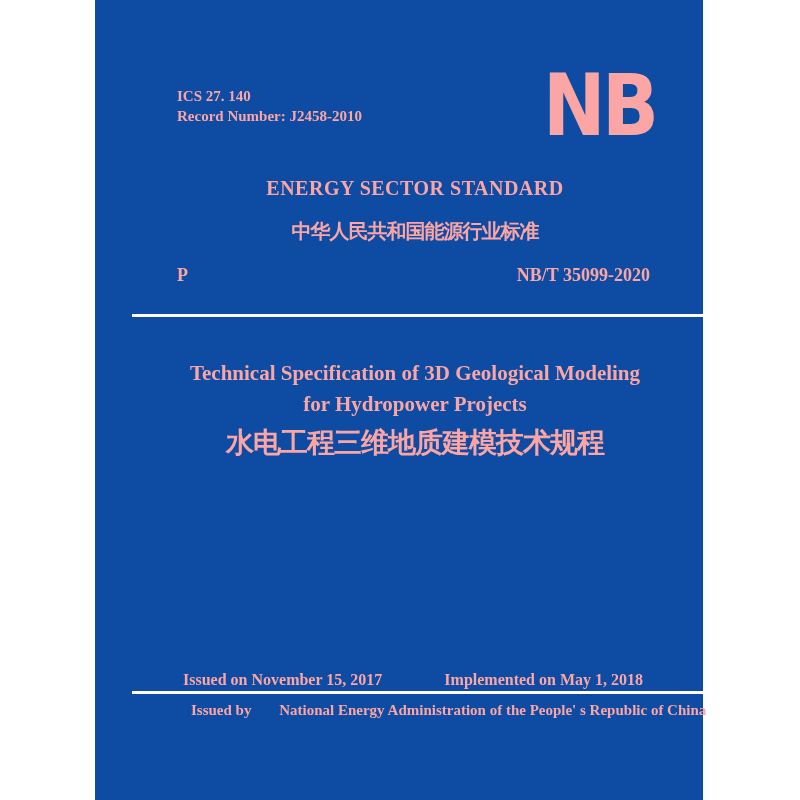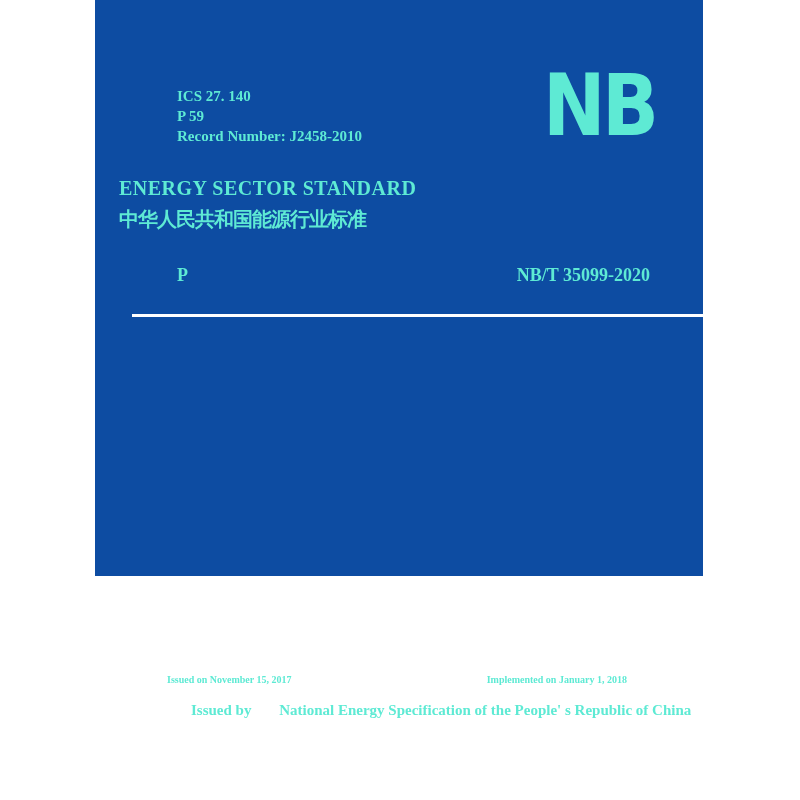--- a/index.html
+++ b/index.html
@@ -15,23 +15,23 @@
     width: 800px;
     height: 800px;
     background: #ffffff;
     overflow: hidden;
   }
   .cover-page {
     position: absolute;
     left: 95px;
     top: 0;
     width: 608px;
-    height: 576px;
+    height: 800px;
     background: #0d4ca2;
-    color: #5eead4;
+    color: #fca5a5;
   }
   .ics-block {
     position: absolute;
     left: 82px;
     top: 86px;
     font-size: 15px;
     font-weight: bold;
     line-height: 20px;
     white-space: nowrap;
   }
@@ -44,34 +44,34 @@
     font-family: "DejaVu Sans", "Liberation Sans", sans-serif;
     font-weight: bold;
     font-size: 85px;
     letter-spacing: -4px;
     transform: scaleX(0.88);
     transform-origin: left center;
     white-space: nowrap;
   }
   .header-center {
     position: absolute;
-    left: 24px;
+    left: 40px;
     top: 176px;
     width: 560px;
-    text-align: left;
+    text-align: center;
   }
   .header-line-en {
     font-size: 20px;
     font-weight: bold;
     line-height: 24px;
     letter-spacing: 0.5px;
     white-space: nowrap;
   }
   .header-line-cn {
-    margin-top: 7px;
+    margin-top: 19px;
     font-size: 20px;
     font-weight: bold;
     line-height: 24px;
     letter-spacing: -1px;
     white-space: nowrap;
   }
   .code-row {
     position: absolute;
     left: 82px;
     top: 264px;
@@ -109,27 +109,27 @@
   .title-line-cn {
     margin-top: 9px;
     font-size: 28px;
     font-weight: bold;
     line-height: 34px;
     letter-spacing: -1px;
     white-space: nowrap;
   }
   .dates-row {
     position: absolute;
-    left: 72px;
+    left: 88px;
     top: 670px;
     width: 460px;
     display: flex;
     justify-content: space-between;
     align-items: flex-end;
-    font-size: 10px;
+    font-size: 16px;
     font-weight: bold;
     line-height: 20px;
     white-space: nowrap;
   }
   .issuer-row {
     position: absolute;
     left: 96px;
     top: 700px;
     font-size: 15px;
     font-weight: bold;
@@ -139,45 +139,49 @@
   .issuer-label { display: inline-block; margin-right: 24px; }
 </style>
 </head>
 <body>
 
 <div class="canvas">
   <div class="cover-page">
 
     <div class="ics-block">
       <div>ICS 27. 140</div>
-      <div>P 59</div>
       <div>Record Number: J2458-2010</div>
     </div>
 
     <div class="nb-logo">NB</div>
 
     <div class="header-center">
       <div class="header-line-en">ENERGY SECTOR STANDARD</div>
       <div class="header-line-cn">中华人民共和国能源行业标准</div>
     </div>
 
     <div class="code-row">
       <span>P</span>
       <span>NB/T 35099-2020</span>
     </div>
 
     <div class="rule rule-top"></div>
 
+    <div class="title-center">
+      <div class="title-line-en">Technical Specification of 3D Geological Modeling</div>
+      <div class="title-line-en">for Hydropower Projects</div>
+      <div class="title-line-cn">水电工程三维地质建模技术规程</div>
+    </div>
 
     <div class="dates-row">
       <span>Issued on November 15, 2017</span>
-      <span>Implemented on January 1, 2018</span>
+      <span>Implemented on May 1, 2018</span>
     </div>
 
     <div class="rule rule-bottom"></div>
 
     <div class="issuer-row">
       <span class="issuer-label">Issued by</span>
-      <span>National Energy Specification of the People' s Republic of China</span>
+      <span>National Energy Administration of the People' s Republic of China</span>
     </div>
 
   </div>
 </div>
 
 </body></html>

